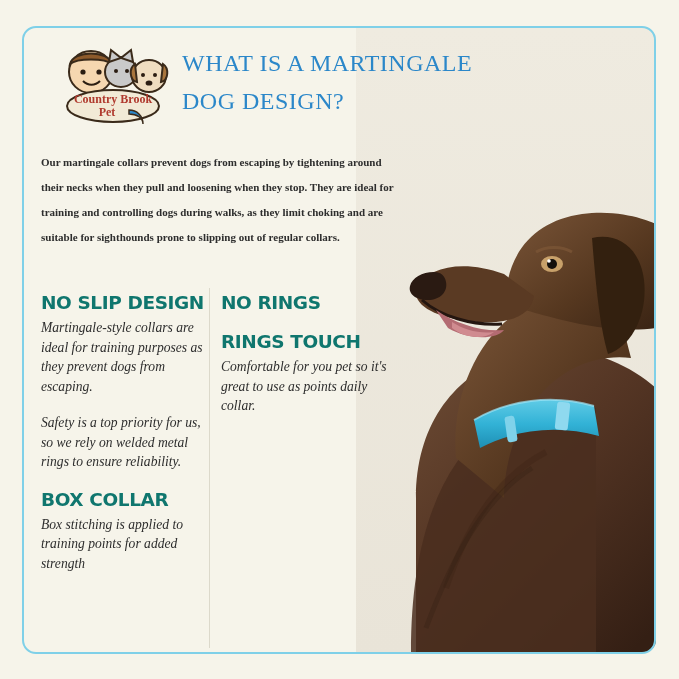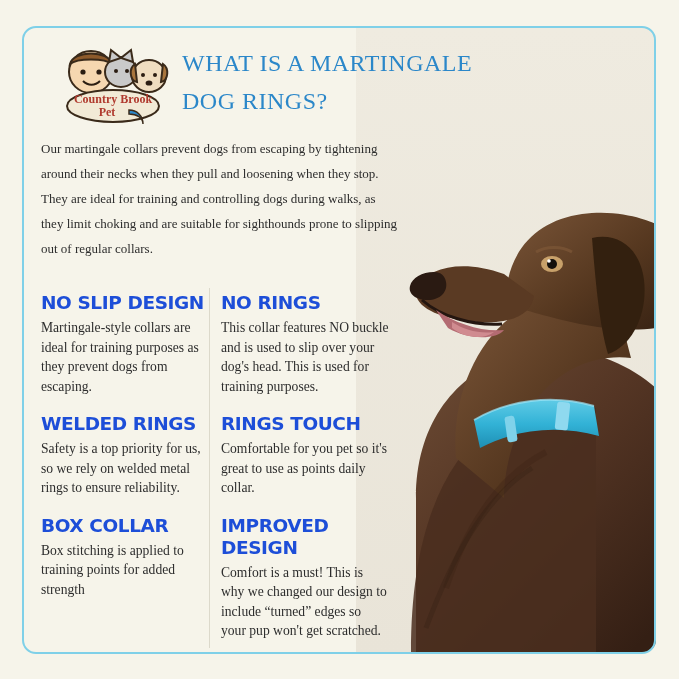--- a/index.html
+++ b/index.html
@@ -62,49 +62,51 @@
     font-size: 24px;
     line-height: 38px;
     letter-spacing: 0.5px;
     font-family: "Liberation Serif", serif;
   }
 
   
   .intro {
     position: absolute;
     left: 41px;
-    top: 136px;
+    top: 150px;
     width: 360px;
     color: #2d2d2d;
-    font-size: 13px;
+    font-size: 11px;
     line-height: 25px;
+    font-weight: bold;
   }
 
   
   .col {
     position: absolute;
     top: 292px;
   }
   .col-left { left: 41px; width: 168px; }
   .col-right { left: 221px; width: 168px; }
 
   .feature { margin-bottom: 17px; }
   .feature-title {
-    color: #1d4ed8;
+    color: #0f766e;
     font-family: "DejaVu Sans", sans-serif;
     font-weight: bold;
     font-size: 18.5px;
     line-height: 22px;
     letter-spacing: -0.4px;
     margin-bottom: 4px;
   }
   .feature-body {
     color: #2d2d2d;
     font-size: 13.6px;
     line-height: 19.5px;
+    font-style: italic;
   }
 
   
   .col-sep {
     position: absolute;
     left: 209px;
     top: 288px;
     width: 1px;
     height: 360px;
     background: #dcd9cb;
@@ -212,50 +214,44 @@
 
       <ellipse cx="62" cy="64" rx="46" ry="16" fill="#f2ead6" stroke="#3a2a1a" stroke-width="2"></ellipse>
       <text x="62" y="61" text-anchor="middle" font-family="Liberation Serif, serif" font-size="12" font-weight="bold" fill="#b03a2e">Country Brook</text>
       <text x="56" y="74" text-anchor="middle" font-family="Liberation Serif, serif" font-size="12" font-weight="bold" fill="#b03a2e">Pet</text>
       <path d="M78 68 C86 68 92 74 92 82 C92 76 86 72 78 72 Z" fill="#2b87c9" stroke="#3a2a1a" stroke-width="1.5"></path>
     </svg>
   </div>
 
   <div class="title">
     <div>WHAT IS A MARTINGALE</div>
-    <div>DOG RINGS?</div>
+    <div>DOG DESIGN?</div>
   </div>
 
   <div class="intro">Our martingale collars prevent dogs from escaping by tightening around their necks when they pull and loosening when they stop. They are ideal for training and controlling dogs during walks, as they limit choking and are suitable for sighthounds prone to slipping out of regular collars.</div>
 
   <div class="col-sep"></div>
 
   <div class="col col-left">
     <div class="feature">
       <div class="feature-title">NO SLIP DESIGN</div>
       <div class="feature-body">Martingale-style collars are ideal for training purposes as they prevent dogs from escaping.</div>
     </div>
     <div class="feature">
-      <div class="feature-title">WELDED RINGS</div>
       <div class="feature-body">Safety is a top priority for us, so we rely on welded metal rings to ensure reliability.</div>
     </div>
     <div class="feature">
       <div class="feature-title">BOX COLLAR</div>
       <div class="feature-body">Box stitching is applied to training points for added strength</div>
     </div>
   </div>
 
   <div class="col col-right">
     <div class="feature">
       <div class="feature-title">NO RINGS</div>
-      <div class="feature-body">This collar features NO buckle and is used to slip over your dog's head. This is used for training purposes.</div>
     </div>
     <div class="feature">
       <div class="feature-title">RINGS TOUCH</div>
       <div class="feature-body">Comfortable for you pet so it's great to use as points daily collar.</div>
     </div>
-    <div class="feature">
-      <div class="feature-title">IMPROVED DESIGN</div>
-      <div class="feature-body">Comfort is a must! This is why we changed our design to include “turned” edges so your pup won't get scratched.</div>
-    </div>
   </div>
 
 </div>
 
 </body></html>

